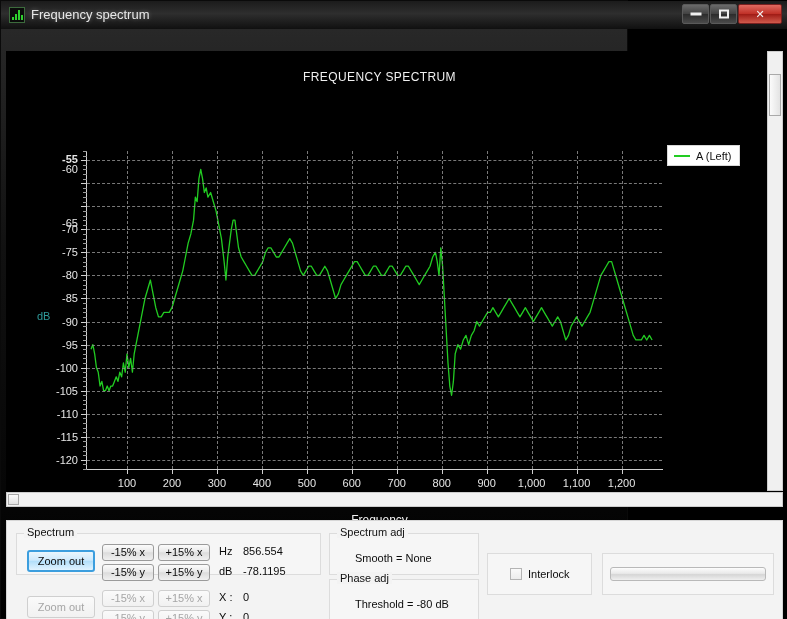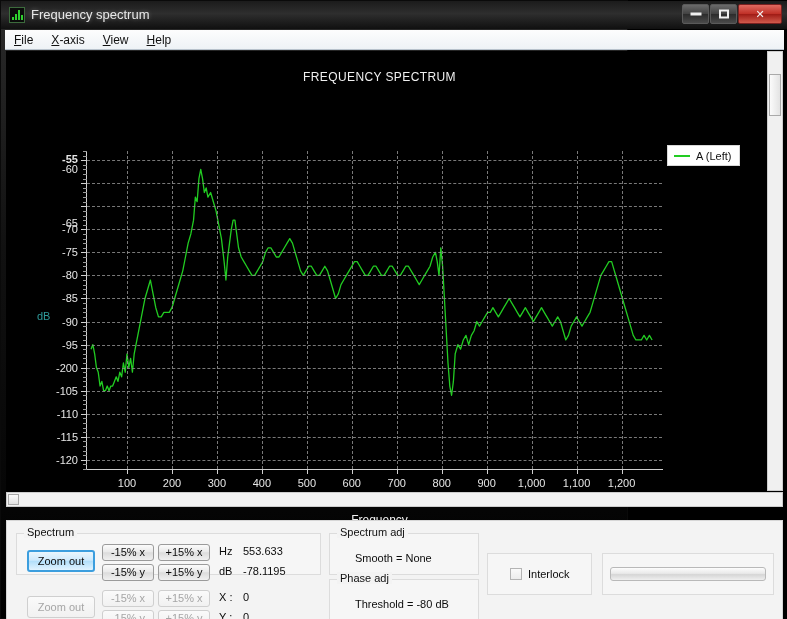--- a/index.html
+++ b/index.html
@@ -139,26 +139,20 @@
         </div>
       <div class="wbtn">
           <span class="g max"></span>
         </div>
       <div class="wbtn close">
           <span class="g">✕</span>
         </div>
     </div>
   </div>
 
-  <div class="menubar">
-    <div class="menuitem"><u>F</u><span>ile</span></div>
-    <div class="menuitem"><u>X</u><span>-axis</span></div>
-    <div class="menuitem"><u>V</u><span>iew</span></div>
-    <div class="menuitem"><u>H</u><span>elp</span></div>
-  </div>
 
   <div class="client">
     <div class="plotcanvas">
 
       <div class="chart-title">FREQUENCY SPECTRUM</div>
 
       <div class="axis-left"></div>
       <div class="axis-bottom"></div>
 
       <div class="plotframe" id="plotframe">
@@ -223,21 +217,21 @@
           <div class="ytick" style="top: 147.478px;"></div>
           <div class="ylab" style="top: 147.478px;">-85</div>
           <div class="gy" style="top: 170.522px;"></div>
           <div class="ytick" style="top: 170.522px;"></div>
           <div class="ylab" style="top: 170.522px;">-90</div>
           <div class="gy" style="top: 193.565px;"></div>
           <div class="ytick" style="top: 193.565px;"></div>
           <div class="ylab" style="top: 193.565px;">-95</div>
           <div class="gy" style="top: 216.609px;"></div>
           <div class="ytick" style="top: 216.609px;"></div>
-          <div class="ylab" style="top: 216.609px;">-200</div>
+          <div class="ylab" style="top: 216.609px;">-100</div>
           <div class="gy" style="top: 239.652px;"></div>
           <div class="ytick" style="top: 239.652px;"></div>
           <div class="ylab" style="top: 239.652px;">-105</div>
           <div class="gy" style="top: 262.696px;"></div>
           <div class="ytick" style="top: 262.696px;"></div>
           <div class="ylab" style="top: 262.696px;">-110</div>
           <div class="gy" style="top: 285.739px;"></div>
           <div class="ytick" style="top: 285.739px;"></div>
           <div class="ylab" style="top: 285.739px;">-115</div>
           <div class="gy" style="top: 308.783px;"></div>
@@ -323,21 +317,21 @@
 
     <div class="grp" style="left:9px;top:12px;width:305px;height:42px;">
       <span class="grp-lab">Spectrum</span>
     </div>
     <div class="btn zoom focus" style="left:20px;top:29px;">Zoom out</div>
     <div class="btn small" style="left:95px;top:23px;">-15% x</div>
     <div class="btn small" style="left:151px;top:23px;">+15% x</div>
     <div class="btn small" style="left:95px;top:43px;">-15% y</div>
     <div class="btn small" style="left:151px;top:43px;">+15% y</div>
     <div class="rdlab" style="left:212px;top:24px;">Hz</div>
-    <div class="rdval" style="left:236px;top:24px;">553.633</div>
+    <div class="rdval" style="left:236px;top:24px;">856.554</div>
     <div class="rdlab" style="left:212px;top:44px;">dB</div>
     <div class="rdval" style="left:236px;top:44px;">-78.1195</div>
 
     <div class="btn zoom disabled" style="left:20px;top:75px;line-height:20px;">Zoom out</div>
     <div class="btn small disabled" style="left:95px;top:69px;">-15% x</div>
     <div class="btn small disabled" style="left:151px;top:69px;">+15% x</div>
     <div class="btn small disabled" style="left:95px;top:89px;">-15% y</div>
     <div class="btn small disabled" style="left:151px;top:89px;">+15% y</div>
     <div class="rdlab" style="left:212px;top:70px;">X :</div>
     <div class="rdval" style="left:236px;top:70px;">0</div>

